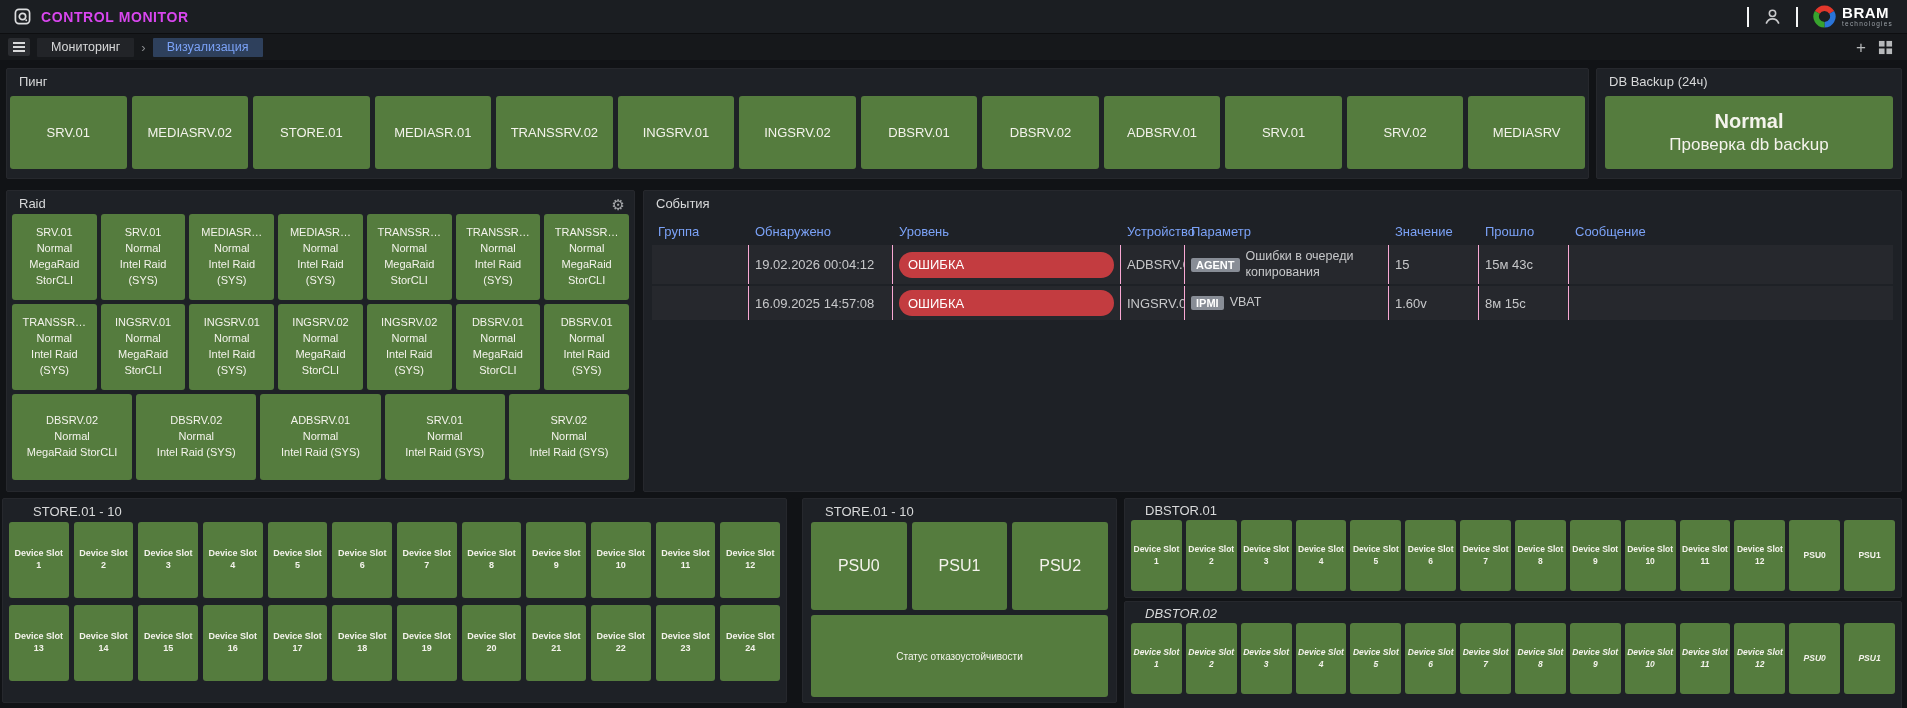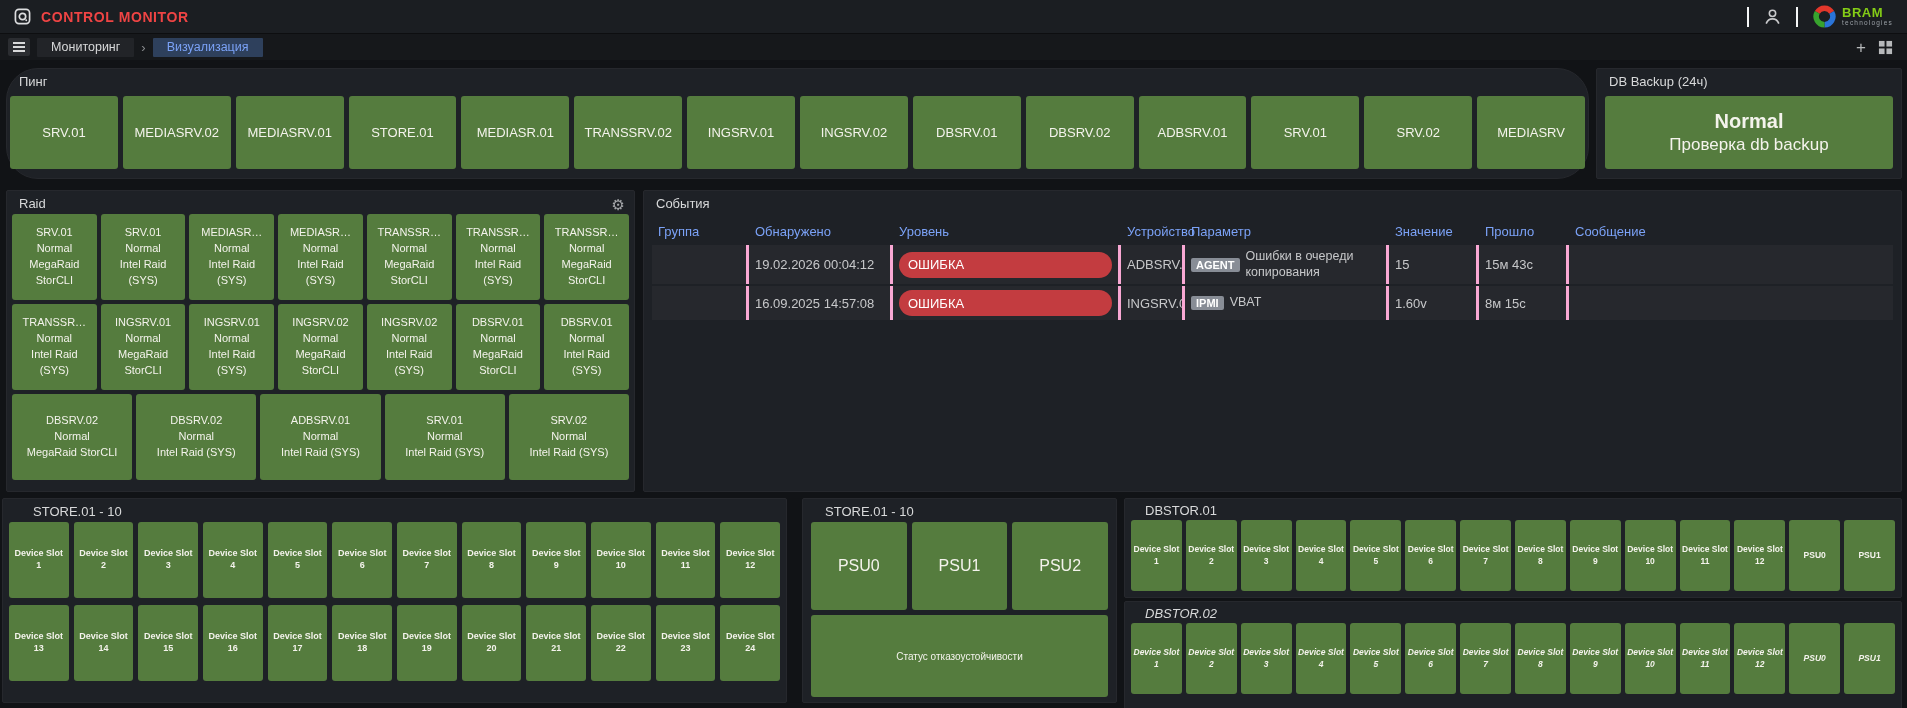--- a/index.html
+++ b/index.html
@@ -5,27 +5,27 @@
   * { margin:0; padding:0; box-sizing:border-box; }
   html,body { background:#0e1013; }
   body { font-family:"Liberation Sans","DejaVu Sans",sans-serif; }
   #app { position:relative; width:1907px; height:708px; background:#111316; overflow:hidden; }
 
   
   .topbar { position:absolute; left:0; top:0; width:1907px; height:34px; background:#1b1e22;
             display:flex; align-items:center; justify-content:space-between; padding:0 14px;
             border-bottom:1px solid #0d0e10; }
   .tb-left { display:flex; align-items:center; gap:10px; }
-  .app-title { color:#ef4444; font-size:14px; font-weight:700; letter-spacing:.6px; }
+  .app-title { color:#d946ef; font-size:14px; font-weight:700; letter-spacing:.6px; }
   .tb-right { display:flex; align-items:center; gap:14px; }
   .vdiv { width:2px; height:20px; background:#f5f6f7; display:inline-block; }
   .person { display:flex; align-items:center; cursor:pointer; }
   .brand { display:flex; align-items:center; gap:5px; }
   .brand-text { display:flex; flex-direction:column; line-height:1; }
-  .brand-name { color:#84cc16; font-weight:800; font-size:13px; letter-spacing:.5px; }
+  .brand-name { color:#ffffff; font-weight:800; font-size:15px; letter-spacing:.5px; }
   .brand-sub { color:#9aa0a6; font-size:6.5px; letter-spacing:1.2px; margin-top:1px; }
 
   
   .navbar { position:absolute; left:0; top:34px; width:1907px; height:26px; background:#16181b;
             display:flex; align-items:center; padding:0 8px; gap:7px; }
   .burger { width:22px; height:18px; background:#2b2d31; border:none; border-radius:2px;
             display:flex; flex-direction:column; justify-content:center; gap:2px; align-items:center; cursor:pointer; }
   .burger i { display:block; width:12px; height:2px; background:#d8d9da; }
   .chip { height:19px; display:flex; align-items:center; padding:0 14px; font-size:12.5px;
           background:#222428; color:#d8d9da; border-radius:1px; cursor:pointer; }
@@ -34,21 +34,21 @@
   .nav-right { margin-left:auto; display:flex; align-items:center; gap:12px; padding-right:6px; }
   .nav-ic { color:#b7b9bb; cursor:pointer; display:flex; align-items:center; }
   .plus-glyph { font-size:17px; line-height:1; color:#b7b9bb; font-weight:400; }
 
   
   .panel { position:absolute; background:#1e2126; border:1px solid #26282d; border-radius:2px; }
   .ptitle { color:#d8d9da; font-size:13px; font-weight:500; padding:5px 12px 3px 12px; white-space:nowrap; }
   .tile { background:#557c3e; border-radius:3px; display:flex; align-items:center; justify-content:center;
           text-align:center; color:#f4f3ec; cursor:pointer; }
 
-  #p-ping   { left:6px;    top:68px;  width:1583px; height:111px;border-radius:32px; }
+  #p-ping   { left:6px;    top:68px;  width:1583px; height:111px; }
   #p-backup { left:1596px; top:68px;  width:306px;  height:111px; }
   #p-raid   { left:6px;    top:190px; width:629px;  height:302px; }
   #p-events { left:643px;  top:190px; width:1259px; height:302px; }
   #p-slots  { left:2px;    top:498px; width:785px;  height:205px; }
   #p-psu    { left:802px;  top:498px; width:315px;  height:205px; }
   #p-db1    { left:1124px; top:498px; width:778px;  height:100px; }
   #p-db2    { left:1124px; top:601px; width:778px;  height:128px;font-style:italic; }
 
   
   .ping-row { display:flex; gap:5px; margin:4px 3px 0 3px; }
@@ -64,21 +64,21 @@
   .raid-row { display:grid; gap:4px; margin:0 5px 4px 5px; }
   .raid-row.c7 { grid-template-columns:repeat(7,1fr); }
   .raid-row.c5 { grid-template-columns:repeat(5,1fr); }
   .raid-row .tile { height:86px; font-size:11px; line-height:1.45; white-space:pre-line; font-weight:400; }
 
   
   .etable { margin:4px 8px 0 8px; }
   .erow { display:grid; grid-template-columns:97px 144px 228px 64px 204px 90px 90px 1fr; }
   .ehead > div { padding:6px 6px; color:#7ba2f7; font-size:13px; font-weight:400; }
   .erow-body { background:#26282d; margin-bottom:2px; }
-  .erow-body > div { padding:4px 6px; border-right:3px solid #f9a8d4; display:flex; align-items:center;
+  .erow-body > div { padding:4px 6px; border-right:1px solid #f9a8d4; display:flex; align-items:center;
                      color:#c7c8ca; font-size:13px; overflow:hidden; white-space:nowrap; }
   .erow-body > div:last-child { border-right:none; }
   .r1 { min-height:37px; } .r2 { min-height:31px; }
   .level-badge { background:#c33c40; color:#fff; width:100%; height:26px; display:flex; align-items:center;
                  padding:0 9px; border-radius:13px; font-size:13px; font-weight:500; }
   .param-badge { background:#888d96; color:#fff; border-radius:2px; font-size:11px; font-weight:700;
                  padding:1px 5px; margin-right:6px; flex:none; }
   .param-text { white-space:normal; line-height:1.25; font-size:12.5px; color:#c7c8ca; }
   .cell-param { white-space:normal !important; }
 
@@ -155,21 +155,20 @@
         </svg>
       </span>
     </div>
   </nav>
 
   <section class="panel" id="p-ping">
     <div class="ptitle">Пинг</div>
     <div class="ping-row">
       <div class="tile">SRV.01</div>
       <div class="tile">MEDIASRV.02</div>
-      <div class="tile">MEDIASRV.01</div>
       <div class="tile">STORE.01</div>
       <div class="tile">MEDIASR.01</div>
       <div class="tile">TRANSSRV.02</div>
       <div class="tile">INGSRV.01</div>
       <div class="tile">INGSRV.02</div>
       <div class="tile">DBSRV.01</div>
       <div class="tile">DBSRV.02</div>
       <div class="tile">ADBSRV.01</div>
       <div class="tile">SRV.01</div>
       <div class="tile">SRV.02</div>

